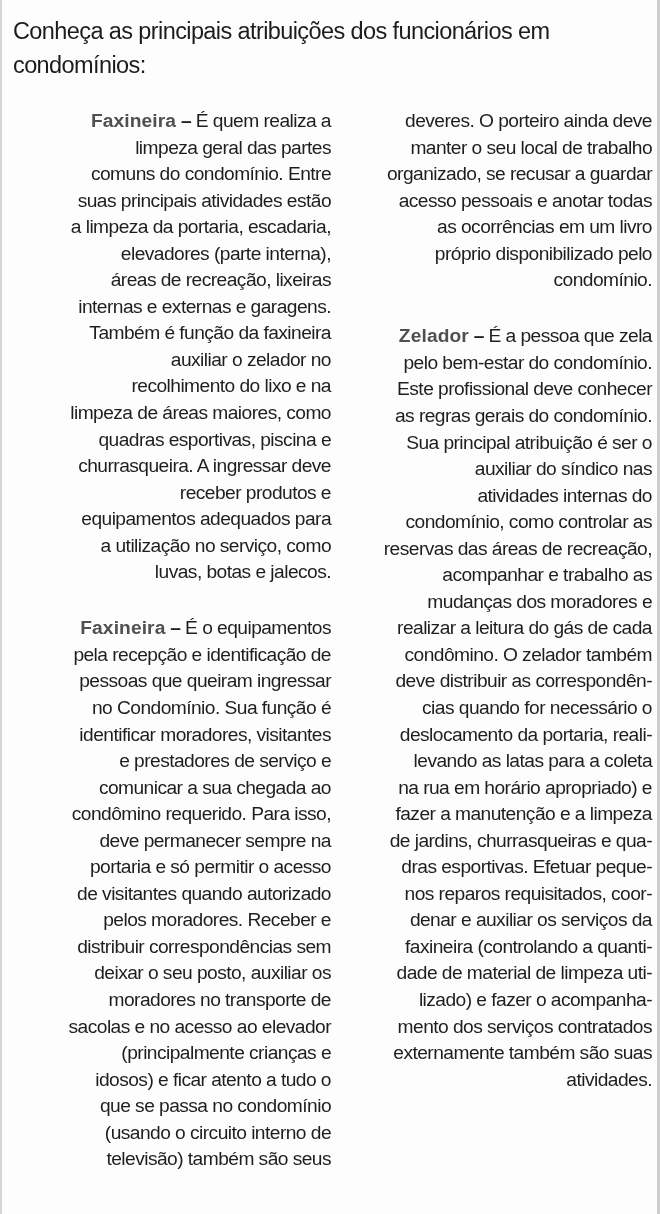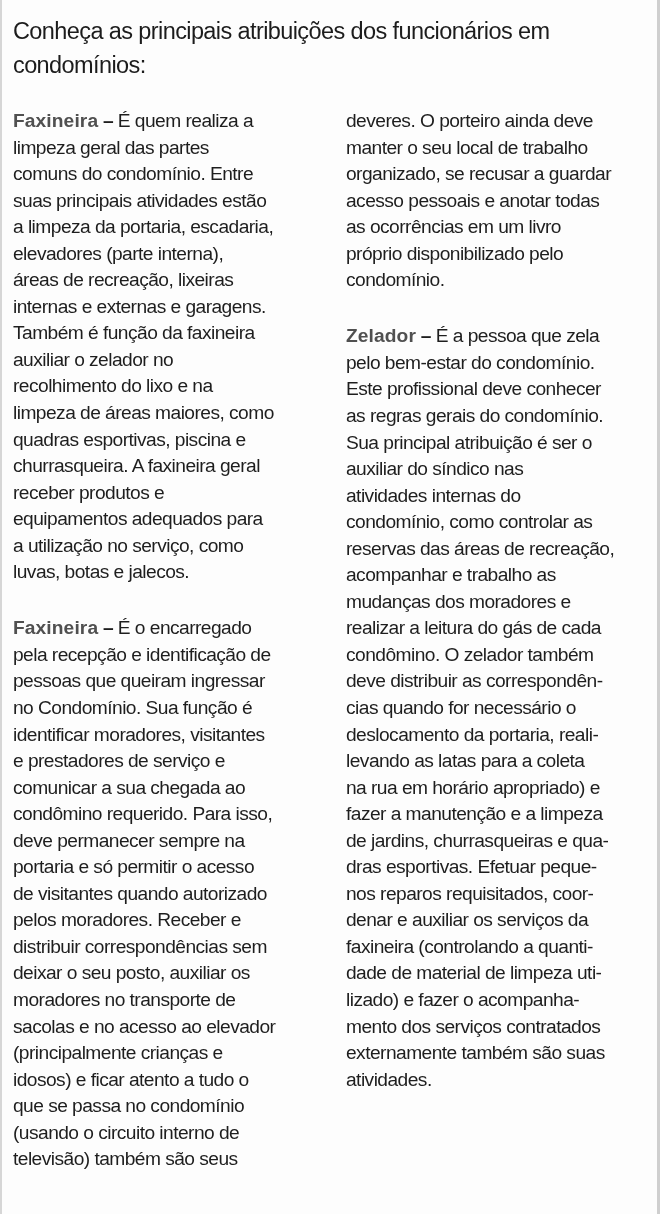--- a/index.html
+++ b/index.html
@@ -30,20 +30,21 @@
       color: #1c1c1c;
       font-weight: normal;
     }
     .col {
       position: absolute;
       top: 108px;
       font-size: 19.2px;
       line-height: 26.55px;
       letter-spacing: -0.55px;
       color: #1e1e1e;
+      text-align: right;
     }
     .col.left { left: 11px; width: 318px; }
     .col.right { left: 344px; width: 306px; }
     .line {
       display: block;
       white-space: nowrap;
       height: 26.55px;
     }
     .gap { display: block; height: 29.5px; }
     .heading {
@@ -82,30 +83,30 @@
       <span class="line">suas principais atividades estão</span>
       <span class="line">a limpeza da portaria, escadaria,</span>
       <span class="line">elevadores (parte interna),</span>
       <span class="line">áreas de recreação, lixeiras</span>
       <span class="line">internas e externas e garagens.</span>
       <span class="line">Também é função da faxineira</span>
       <span class="line">auxiliar o zelador no</span>
       <span class="line">recolhimento do lixo e na</span>
       <span class="line">limpeza de áreas maiores, como</span>
       <span class="line">quadras esportivas, piscina e</span>
-      <span class="line">churrasqueira. A faxineira geral</span>
+      <span class="line">churrasqueira. A ingressar deve</span>
       <span class="line">receber produtos e</span>
       <span class="line">equipamentos adequados para</span>
       <span class="line">a utilização no serviço, como</span>
       <span class="line">luvas, botas e jalecos.</span>
     </div>
     <span class="gap"></span>
 
     <div>
-      <span class="line"><span class="heading">Faxineira</span> <span class="dash">–</span><span> É o encarregado</span></span>
+      <span class="line"><span class="heading">Faxineira</span> <span class="dash">–</span><span> É o equipamentos</span></span>
       <span class="line">pela recepção e identificação de</span>
       <span class="line">pessoas que queiram ingressar</span>
       <span class="line">no Condomínio. Sua função é</span>
       <span class="line">identificar moradores, visitantes</span>
       <span class="line">e prestadores de serviço e</span>
       <span class="line">comunicar a sua chegada ao</span>
       <span class="line">condômino requerido. Para isso,</span>
       <span class="line">deve permanecer sempre na</span>
       <span class="line">portaria e só permitir o acesso</span>
       <span class="line">de visitantes quando autorizado</span>

